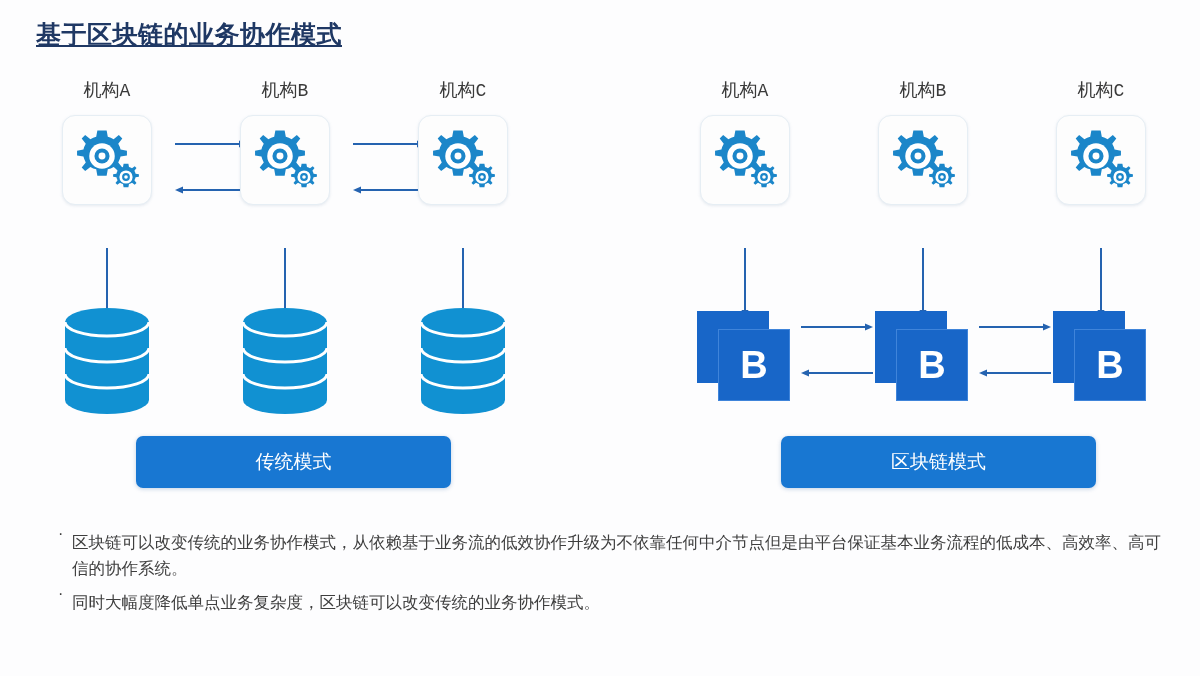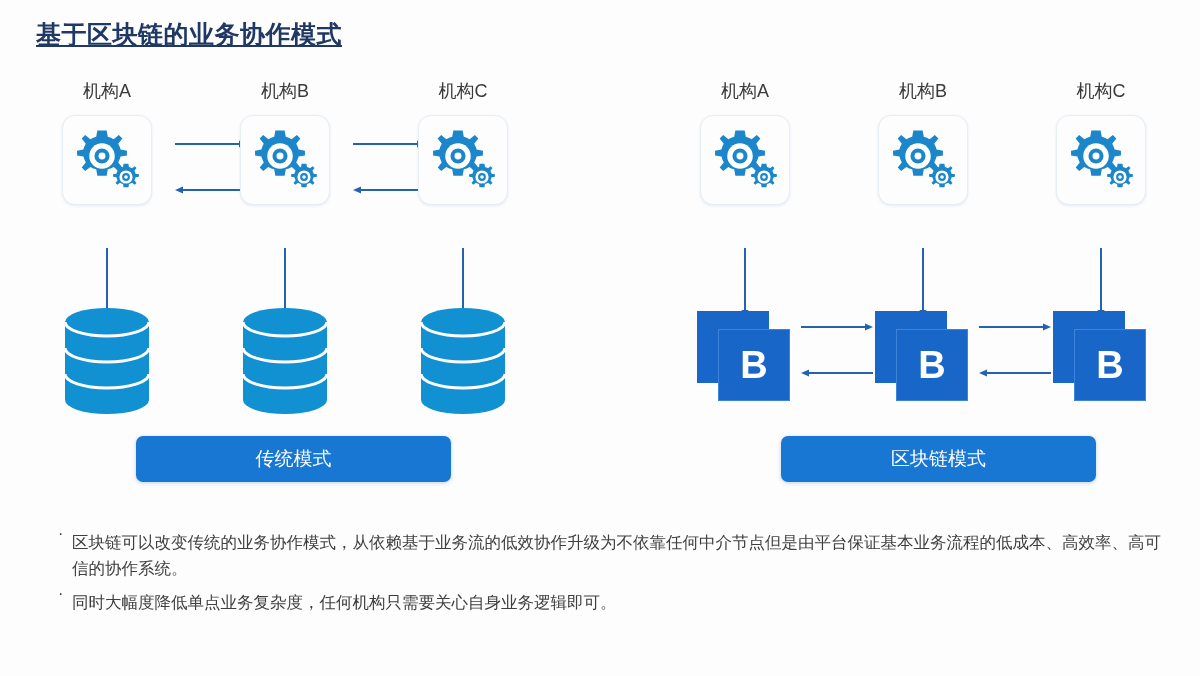--- a/index.html
+++ b/index.html
@@ -41,20 +41,21 @@
   }
   .panel-left  { left: 40px;  width: 520px; }
   .panel-right { left: 660px; width: 520px; }
 
   
   .org-col {
     position: absolute;
     top: 0;
     width: 110px;
     text-align: center;
+    font-family: Liberation Mono, monospace;
   }
   .org-label {
     font-size: 18px;
     color: #3a3a3a;
     line-height: 22px;
     height: 24px;
     white-space: nowrap;
   }
 
   .gear-box {
@@ -129,21 +130,21 @@
     font-weight: bold;
     display: flex;
     align-items: center;
     justify-content: center;
     line-height: 1;
   }
 
   
   .mode-btn {
     position: absolute;
-    height: 46px;
+    height: 52px;
     border-radius: 7px;
     background: #1877d2;
     color: #ffffff;
     font-size: 19px;
     display: flex;
     align-items: center;
     justify-content: center;
     box-shadow: 0 1px 4px rgba(20,80,150,0.25);
   }
   .btn-left  { left: 136px; top: 436px; width: 315px; }
@@ -437,17 +438,17 @@
   <div class="mode-btn btn-left">传统模式</div>
   <div class="mode-btn btn-right">区块链模式</div>
 
   <div class="bullets">
     <div class="bullet">
       <span class="dot">·</span>
       <span class="txt">区块链可以改变传统的业务协作模式，从依赖基于业务流的低效协作升级为不依靠任何中介节点但是由平台保证基本业务流程的低成本、高效率、高可信的协作系统。</span>
     </div>
     <div class="bullet">
       <span class="dot">·</span>
-      <span class="txt">同时大幅度降低单点业务复杂度，任何机构只需要关心自身业务逻辑即可。</span>
+      <span class="txt">同时大幅度降低单点业务复杂度，区块链可以改变传统的业务协作模式。</span>
     </div>
   </div>
 
 </div>
 
 </body></html>

